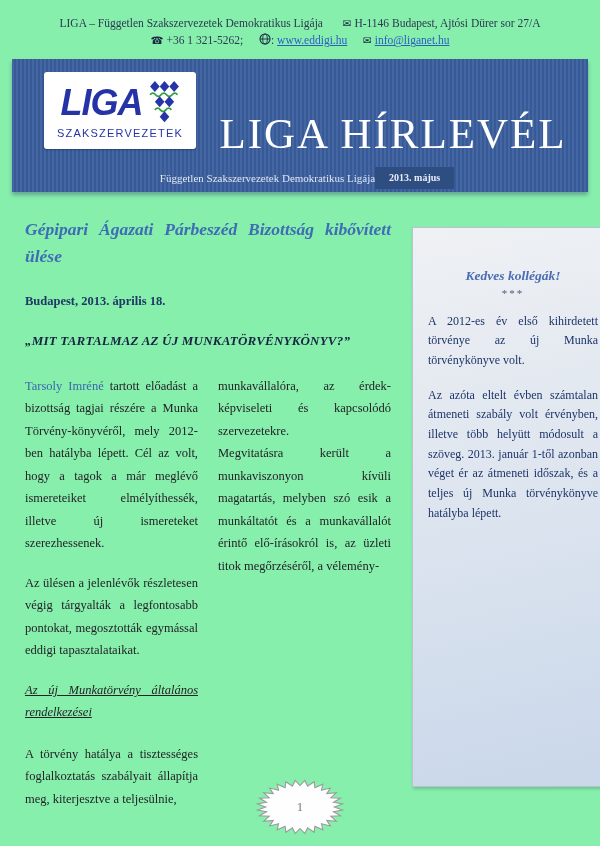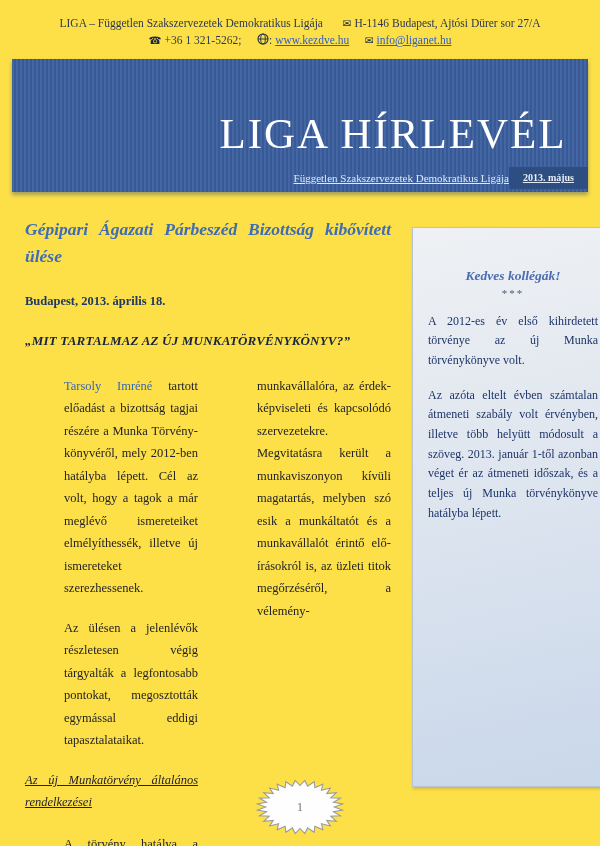--- a/index.html
+++ b/index.html
@@ -1,19 +1,19 @@
 <!DOCTYPE html>
 <html style="--banner-blue: #3a5f9e; --strip-dark: #2e4d80; --logo-blue: #2633a6; --grape-green: #2f9e3f; --heading-blue: #3f6cb5; --link-blue: #2e5cc5; --dark-navy: #1f3864; --sidebar-text: #1d3469;"><head>
 <meta charset="utf-8">
 <style>
   * { margin:0; padding:0; box-sizing:border-box; }
   html,body { background:#ffffff; }
   .page {
     position:relative; width:600px; height:846px; margin:0 auto;
-    background:#fde047; overflow:hidden;
+    background:#86efac; overflow:hidden;
     font-family:"Liberation Serif", serif; color:#232226;
   }
   
   .contact { text-align:center; padding-top:15px; font-size:11.5px; color:#2c3850; line-height:1.5; }
   .contact .row { white-space:nowrap; }
   .contact .glyph { font-family:"DejaVu Sans", sans-serif; font-size:10.5px; color:#1d2a44; }
   .contact a, .link { color:var(--link-blue,#2e5cc5); text-decoration:underline; cursor:pointer; }
   .globe-svg { vertical-align:-1px; }
   
   .banner {
@@ -36,40 +36,40 @@
   .logo-sub {
     font-family:"Liberation Sans", sans-serif; font-size:11px; letter-spacing:1.2px;
     color:var(--logo-blue,#2633a6); margin-top:2px;
   }
   .banner-title {
     position:absolute; left:200px; right:14px; top:50px; text-align:center;
     color:#ffffff; font-size:43px; letter-spacing:2px; font-weight:normal;
   }
   .banner-strip {
     position:absolute; left:0; right:0; bottom:0; height:27px;
-    display:flex; justify-content:flex-end; align-items:center;
-    padding-left:14px; color:#dfe7f2; font-size:11px;text-decoration:underline;
+    display:flex; justify-content:center; align-items:center;
+    padding-left:14px; color:#dfe7f2; font-size:11px;
   }
   .strip-date {
     background:var(--strip-dark,#2e4d80); color:#e8eef8; font-weight:bold;
     padding:5px 14px 6px; font-size:10px;
   }
   
   .main { display:flex; margin:24px 5px 0 25px; gap:21px; }
   .left-main { width:367px; }
   .article-title {
     font-size:17.5px; font-style:italic; font-weight:bold;
     color:var(--heading-blue,#3f6cb5); text-align:justify; line-height:1.55;
     margin-bottom:24px;
   }
   .dateline { font-size:12.5px; font-weight:bold; color:var(--dark-navy,#1f3864); margin-bottom:24px; }
   .subtitle { font-size:13px; font-weight:bold; font-style:italic; color:#16233f; margin-bottom:26px; letter-spacing:0.2px; }
   .cols { display:flex; gap:20px; }
   .col { width:173px; text-align:justify; font-size:12.5px; line-height:1.8; color:#232226; }
-  .col p { margin-bottom:17px;margin-left:39px; }
+  .col p { margin-bottom:17px; }
   .col p.tight { margin-bottom:0; }
   .inline-heading {
     font-style:italic; text-decoration:underline; text-align:justify;
     margin:3px 0 19px; color:#232226;
   }
   .name-blue { color:#3a67ad; }
   
   .sidebar {
     width:202px; height:560px; margin-top:11px; flex-shrink:0;
     background:linear-gradient(168deg, #eff1f4 0%, #e2e8f0 35%, #c9d7ea 100%);
@@ -102,28 +102,44 @@
     </div>
     <div class="row">
       <span class="glyph">☎</span>
       <span>+36 1 321-5262;</span>
       <span style="display:inline-block;width:10px;"></span>
       <svg class="globe-svg" width="12" height="12" viewBox="0 0 12 12">
         <circle cx="6" cy="6" r="5" fill="none" stroke="#1d2a44" stroke-width="1.1"></circle>
         <ellipse cx="6" cy="6" rx="2.3" ry="5" fill="none" stroke="#1d2a44" stroke-width="0.9"></ellipse>
         <line x1="1" y1="6" x2="11" y2="6" stroke="#1d2a44" stroke-width="0.9"></line>
       </svg><span>:</span>
-      <a class="link">www.kezdve.hu</a>
+      <a class="link">www.eddigi.hu</a>
       <span style="display:inline-block;width:10px;"></span>
       <span class="glyph">✉</span>
       <a class="link">info@liganet.hu</a>
     </div>
   </div>
 
   <div class="banner">
+    <div class="logo-box">
+      <div class="logo-top">
+        <span class="logo-word">LIGA</span>
+        <svg width="31" height="44" viewBox="0 0 44 64">
+          <polygon points="8,0 15,8 8,16 1,8" fill="#2535a8"></polygon>
+          <polygon points="22,0 29,8 22,16 15,8" fill="#2535a8"></polygon>
+          <polygon points="36,0 43,8 36,16 29,8" fill="#2535a8"></polygon>
+          <path d="M1 20 Q5 15 9 20 T17 20 T25 20 T33 20 T41 20" fill="none" stroke="#2f9e3f" stroke-width="2.6"></path>
+          <polygon points="15,22 22,30 15,38 8,30" fill="#2535a8"></polygon>
+          <polygon points="29,22 36,30 29,38 22,30" fill="#2535a8"></polygon>
+          <path d="M8 42 Q12 37 16 42 T24 42 T32 42" fill="none" stroke="#2f9e3f" stroke-width="2.6"></path>
+          <polygon points="22,44 29,52 22,60 15,52" fill="#2535a8"></polygon>
+        </svg>
+      </div>
+      <div class="logo-sub">SZAKSZERVEZETEK</div>
+    </div>
     <div class="banner-title">LIGA HÍRLEVÉL</div>
     <div class="banner-strip">
       <span>Független Szakszervezetek Demokratikus Ligája</span>
       <span class="strip-date">2013. május</span>
     </div>
   </div>
 
   <div class="main">
     <div class="left-main">
       <div class="article-title">Gépipari Ágazati Párbeszéd Bizottság kibővített ülése</div>

